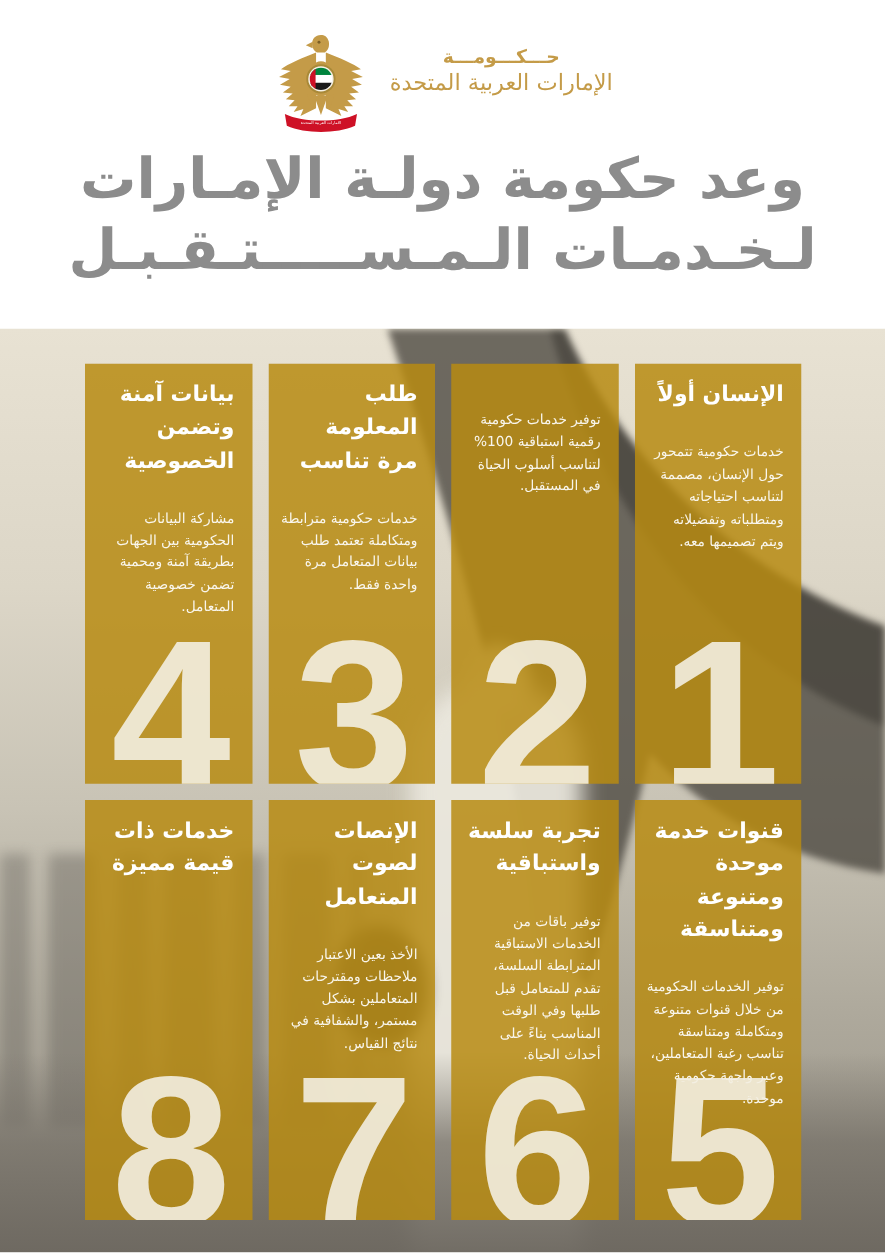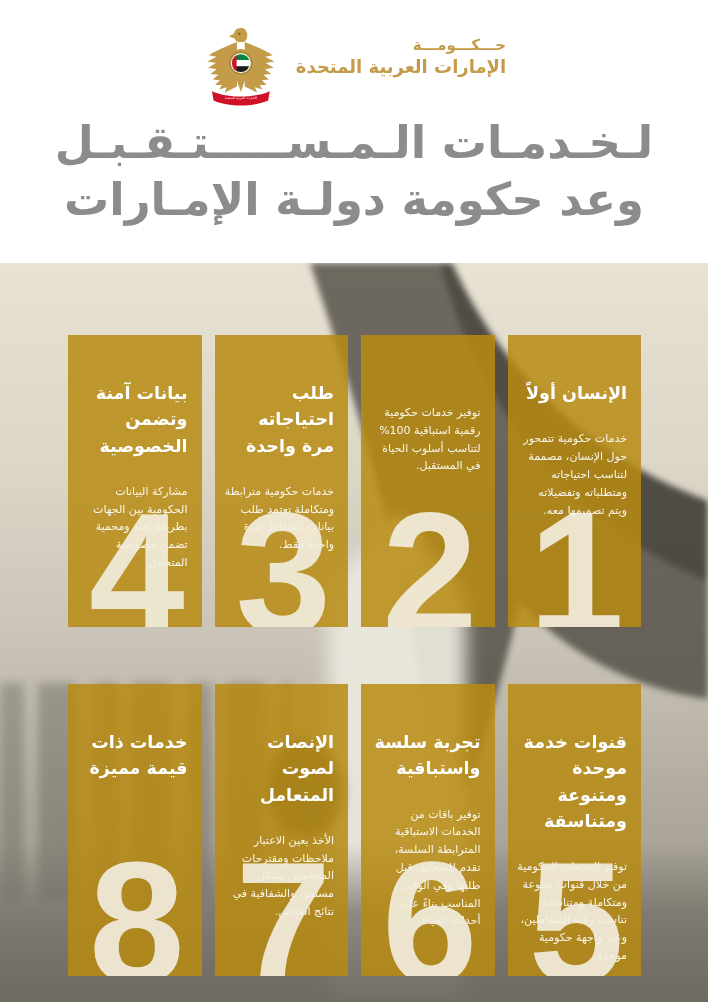--- a/index.html
+++ b/index.html
@@ -4,41 +4,41 @@
 <style>
   html,body{margin:0;padding:0;background:#e9e9e9;}
   .poster{
     position:relative;width:708px;height:1002px;margin:0 auto;overflow:hidden;
     background:#ffffff;font-family:"DejaVu Sans",sans-serif;
   }
   
   .header{position:absolute;top:0;left:0;right:0;height:263px;background:#ffffff;}
   .logo{position:absolute;top:26px;left:50%;transform:translateX(-50%);display:flex;align-items:flex-start;gap:16px;}
   .emblem{width:78px;height:82px;flex:0 0 auto;}
-  .logo-text{direction:rtl;text-align:right;padding-top:10px;}
+  .logo-text{direction:rtl;text-align:center;padding-top:10px;}
   .gov-label{color:#C49B48;font-size:15px;font-weight:bold;line-height:1.2;}
-  .gov-name{color:#C49B48;font-size:18px;font-weight:bold;line-height:1.4;}
+  .gov-name{color:#C49B48;font-size:18px;font-weight:normal;line-height:1.4;}
   .main-title{position:absolute;top:114px;left:0;right:0;text-align:center;direction:rtl;color:#8C8C8C;font-weight:bold;}
   .main-title .t-line{font-size:45px;line-height:57px;white-space:nowrap;}
   
   .photo{position:absolute;top:263px;left:0;width:708px;height:739px;overflow:hidden;
     background:linear-gradient(180deg,#E8E2D3 0%,#DCD6C7 28%,#C8C3B5 52%,#AEA99C 74%,#969186 100%);}
   .photo .shape{position:absolute;}
   .flag-svg{position:absolute;top:0;left:0;filter:blur(3px);}
   .person{left:328px;top:280px;width:138px;height:470px;background:#ECE9DF;border-radius:70px 70px 0 0;filter:blur(9px);opacity:.92;}
   .head{left:372px;top:252px;width:52px;height:56px;background:#E2DECF;border-radius:50%;filter:blur(6px);}
   .falcon{left:268px;top:478px;width:74px;height:96px;background:#45413B;border-radius:46% 54% 48% 52%;filter:blur(6px);opacity:.85;}
   .skyline{left:0;top:420px;width:290px;height:220px;filter:blur(5px);opacity:.75;
     background:repeating-linear-gradient(90deg,rgba(104,100,93,.55) 0 24px,rgba(104,100,93,0) 24px 38px,rgba(88,84,78,.5) 38px 76px,rgba(88,84,78,0) 76px 94px);}
   .ground{left:0;bottom:0;width:708px;height:160px;background:linear-gradient(180deg,rgba(130,125,115,0) 0%,rgba(120,115,106,.8) 45%,rgba(108,103,95,.95) 100%);}
   
   .cards{position:absolute;left:68px;top:291px;width:573px;height:685px;
     display:grid;grid-template-columns:repeat(4,1fr);grid-template-rows:1fr 1fr;gap:13px;direction:rtl;}
   .card{position:relative;background:rgba(183,139,18,.85);color:#fff;overflow:hidden;
-    padding:45px 14px 0 9px;box-sizing:border-box;margin-top:44px;}
+    padding:12px 14px 0 9px;box-sizing:border-box;}
   .card-title{font-size:17.5px;font-weight:bold;line-height:1.5;text-align:right;}
   .card-body{margin-top:24px;font-size:11px;line-height:1.62;text-align:right;color:#FDFCF8;opacity:.95;}
   .card-number{position:absolute;bottom:-32px;left:0;right:0;text-align:center;direction:ltr;
     font-family:"Liberation Sans","DejaVu Sans",sans-serif;font-weight:bold;font-size:172px;line-height:1;
     color:rgba(243,238,225,.9);letter-spacing:-4px;}
 </style>
 </head>
 <body>
 
 <div class="poster">
@@ -74,22 +74,22 @@
 
         <path d="M13,83 C32,92 68,92 87,83 L85,95 C66,103.5 34,103.5 15,95 Z" fill="#CE1126"></path>
         <text x="50" y="93" text-anchor="middle" font-size="4.2" fill="#FFFFFF">الامارات العربية المتحدة</text>
       </svg>
       <div class="logo-text">
         <div class="gov-label">حـــكـــومـــة</div>
         <div class="gov-name">الإمارات العربية المتحدة</div>
       </div>
     </div>
     <div class="main-title">
+      <div class="t-line">وعد حكومة دولـة الإمـارات</div>
       <div class="t-line">لـخـدمـات الـمـســـــتـقـبـل</div>
-      <div class="t-line">وعد حكومة دولـة الإمـارات</div>
     </div>
   </div>
 
   <div class="photo">
     <svg class="flag-svg" width="708" height="739" viewBox="0 0 708 739" aria-hidden="true">
       <path d="M310,0 L452,0 C505,118 600,198 708,238 L708,436 C622,424 560,382 520,340 C500,424 482,482 470,524 L428,500 C420,348 360,150 310,0 Z" fill="#4A463F" opacity="0.78"></path>
       <path d="M452,0 C505,118 600,198 708,238 L708,318 C580,268 480,152 440,0 Z" fill="#3B3832" opacity="0.55"></path>
     </svg>
     <div class="shape head"></div>
     <div class="shape person"></div>
@@ -105,21 +105,21 @@
       <div class="card-body">خدمات حكومية تتمحور حول الإنسان، مصممة لتناسب احتياجاته ومتطلباته وتفضيلاته ويتم تصميمها معه.</div>
       <div class="card-number">1</div>
     </div>
 
     <div class="card">
       <div class="card-body">توفير خدمات حكومية رقمية استباقية 100% لتناسب أسلوب الحياة في المستقبل.</div>
       <div class="card-number">2</div>
     </div>
 
     <div class="card">
-      <div class="card-title">طلب احتياجاته مرة واحدة</div>
+      <div class="card-title">طلب المعلومة مرة تناسب</div>
       <div class="card-body">خدمات حكومية مترابطة ومتكاملة تعتمد طلب بيانات المتعامل مرة واحدة فقط.</div>
       <div class="card-number">3</div>
     </div>
 
     <div class="card">
       <div class="card-title">بيانات آمنة وتضمن الخصوصية</div>
       <div class="card-body">مشاركة البيانات الحكومية بين الجهات بطريقة آمنة ومحمية تضمن خصوصية المتعامل.</div>
       <div class="card-number">4</div>
     </div>
 

